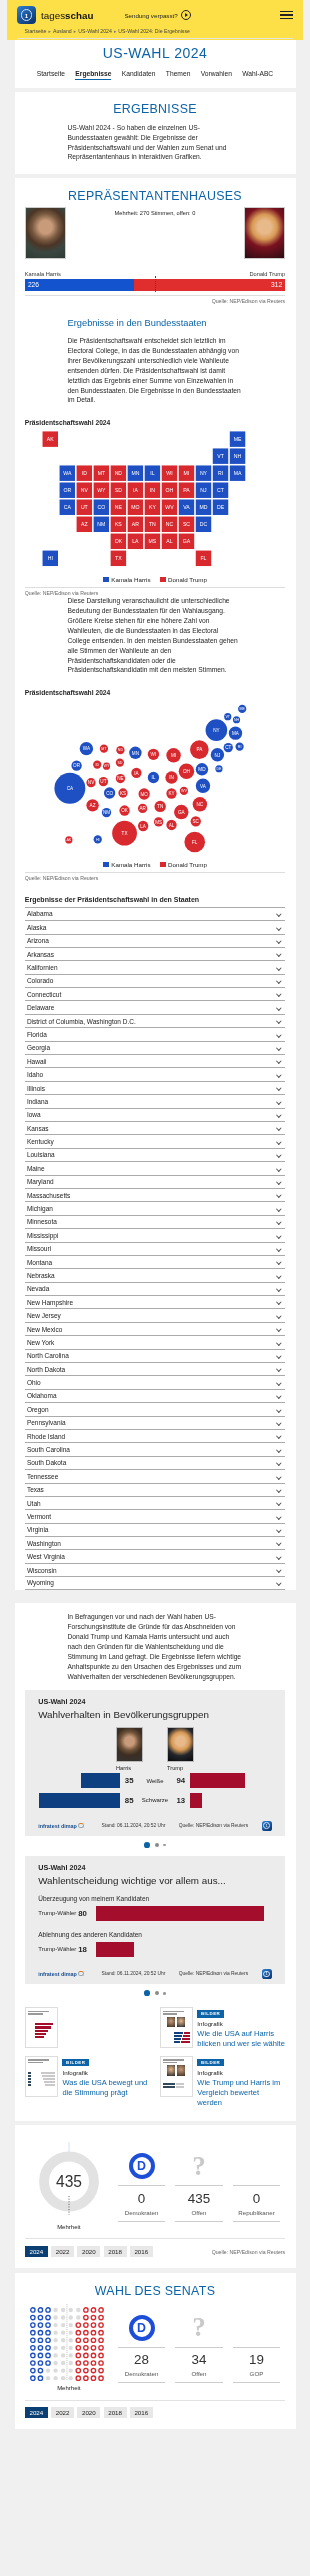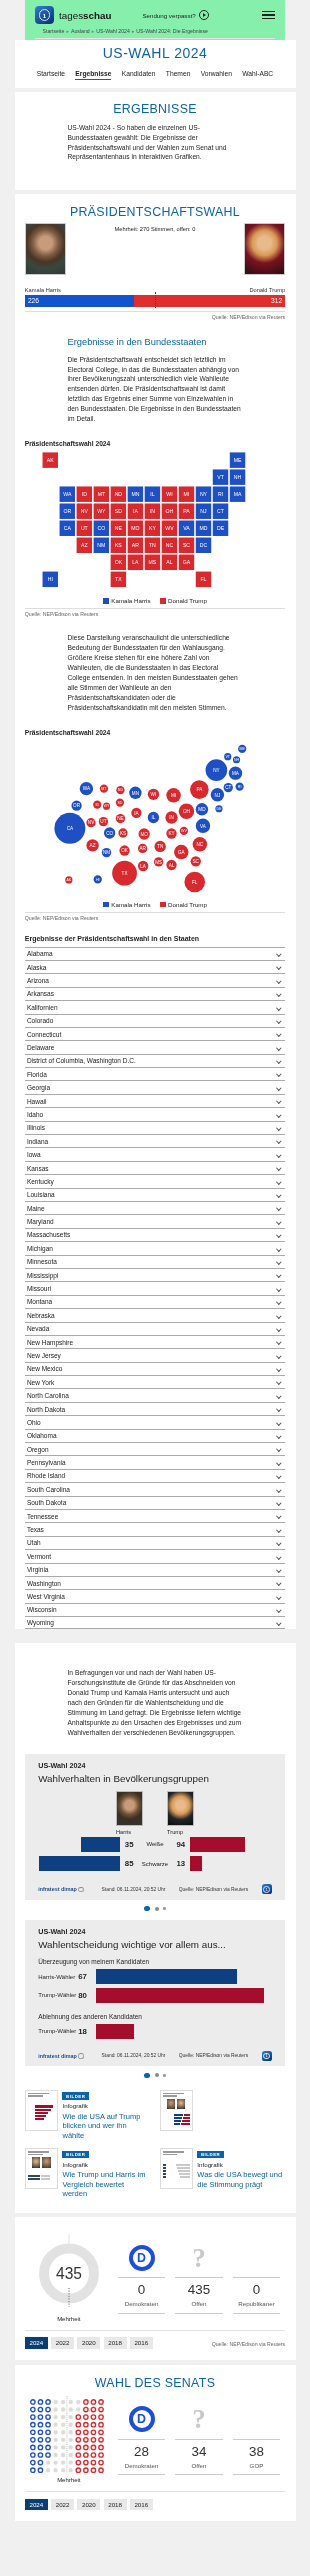--- a/index.html
+++ b/index.html
@@ -6,21 +6,21 @@
     --blue:#0c63a8; --map-blue:#1e50c4; --map-red:#d8292f;
     --bar-blue:#1353cd; --bar-red:#e02d2d; --navy:#0e3f80; --crimson:#a50d2d;
     --dlogo:#1d4ed8; --year-active:#0a3f73; --txt:#1f1f1f; --grey:#555;
   }
   *{box-sizing:border-box;margin:0;padding:0}
   html,body{width:310px}
   body{background:#f0f0f0;font-family:"Liberation Sans",sans-serif;color:var(--txt);}
   .page{width:310px;position:relative}
   .card{background:#fff;margin:0 14.5px 4.7px;position:relative}
   
-  .hdr{background:#86efac;margin:0 25px;padding:4.1px 10.3px 1px;}
+  .hdr{background:#fde047;margin:0 7px;padding:4.1px 10.3px 1px;}
   .hdr-row{display:flex;align-items:center;height:22px}
   .ts-logo{width:18.6px;height:18.6px;border-radius:4.1px;background:linear-gradient(145deg,#2e7fd6,#0a2f66);display:flex;align-items:center;justify-content:center;flex:0 0 auto}
   .ts-globe{width:11.4px;height:11.4px;border:1.3px solid #cfe6ff;border-radius:50%;color:#fff;font-size:6.2px;font-weight:bold;display:flex;align-items:center;justify-content:center}
   .wordmark{font-size:9.8px;margin-left:5.2px;color:#111}
   .wordmark b{font-weight:bold}
   .missed{display:flex;align-items:center;gap:3.1px;margin-left:31px;font-size:6.2px;color:#222}
   .play{width:10.3px;height:10.3px;border:0.8px solid #222;border-radius:50%;display:flex;align-items:center;justify-content:center}
   .play i{display:block;width:0;height:0;border-left:3.6px solid #222;border-top:2.1px solid transparent;border-bottom:2.1px solid transparent;margin-left:1px}
   .burger{margin-left:auto;width:12.4px;display:flex;flex-direction:column;gap:2.1px;cursor:pointer}
   .burger span{display:block;height:1.3px;background:#222}
@@ -28,21 +28,21 @@
   .crumbs a{color:#444;text-decoration:none;margin-right:2.1px}
   .crumbs .sep{color:#777;margin-right:2.1px;font-size:4.7px}
   .hero{background:#fff;margin:0 14.5px 4.1px;padding:5.2px 0 8.3px;text-align:center}
   .hero-title{color:var(--blue);font-size:14px;font-weight:400;letter-spacing:0.5px}
   .tabs{display:flex;justify-content:center;gap:10.3px;margin-top:8.3px;font-size:6.7px}
   .tab{color:#222;padding-bottom:2.1px;cursor:pointer}
   .tab.active{font-weight:bold;border-bottom:1.6px solid var(--blue)}
   
   .intro{padding:9.3px 0 11.4px}
   .sec-title{color:var(--blue);font-size:12.4px;font-weight:400;text-align:center;letter-spacing:0.3px}
-  .textblock{width:175px;margin:16px auto;font-size:6.7px;line-height:1.48}
+  .textblock{width:175px;margin:0 auto;font-size:6.7px;line-height:1.48}
   .intro .textblock{margin-top:7.2px}
   
   .pres{padding:10.3px 0 0}
   .maj-note{text-align:center;font-size:5.7px;color:#222;margin-top:7.2px}
   .cand-photos{position:relative;height:53px;margin:0 10.3px}
   .photo{position:absolute;top:-9.3px;width:41px;height:52px;border:0.5px solid #ccc}
   .photo.harris{left:0;background:
     radial-gradient(circle at 50% 38%, #c89b7a 0 18%, #7a5a40 36%, #4a3526 52%, #3a4740 70%, #2e3b35 100%)}
   .photo.trump{right:0;background:
     radial-gradient(circle at 50% 38%, #e8b98a 0 18%, #d89a55 34%, #7a1220 55%, #2a0c12 100%)}
@@ -172,21 +172,21 @@
         <div class="tab">Wahl-ABC</div>
       </div>
   </div>
 
   <div class="card intro">
     <div class="sec-title">ERGEBNISSE</div>
     <p class="textblock">US-Wahl 2024 - So haben die einzelnen US-Bundesstaaten gewählt: Die Ergebnisse der Präsidentschaftswahl und der Wahlen zum Senat und Repräsentantenhaus in interaktiven Grafiken.</p>
   </div>
 
   <div class="card pres">
-    <div class="sec-title">PRÄSIDENTSCHAFTSWAHL</div>
+    <div class="sec-title">REPRÄSENTANTENHAUSES</div>
     <div class="maj-note">Mehrheit: 270 Stimmen, offen: 0</div>
 
     <div class="cand-photos">
       <div class="photo harris"></div>
       <div class="photo trump"></div>
     </div>
     <div class="cand-names">
       <span>Kamala Harris</span>
       <span>Donald Trump</span>
     </div>
@@ -905,27 +905,20 @@
         <span class="dot d2"></span>
         <span class="dot d3"></span>
       </div>
 
     <div class="chartcard">
       <div class="kicker">US-Wahl 2024</div>
       <div class="ctitle">Wahlentscheidung wichtige vor allem aus...</div>
       <div id="chart2-groups" style="margin-top:5.2px">
           <div class="g-label">Überzeugung von meinem Kandidaten</div>
           <div class="hrow">
-            <div class="hlbl">Harris-Wähler</div>
-            <div class="hval">67</div>
-            <div>
-              <div class="hbar" style="width: 141px; background: rgb(14, 63, 128);"></div>
-            </div>
-          </div>
-          <div class="hrow">
             <div class="hlbl">Trump-Wähler</div>
             <div class="hval">80</div>
             <div>
               <div class="hbar" style="width: 168px; background: rgb(165, 13, 45);"></div>
             </div>
           </div>
           <div class="g-label">Ablehnung des anderen Kandidaten</div>
           <div class="hrow">
             <div class="hlbl">Trump-Wähler</div>
             <div class="hval">18</div>
@@ -958,21 +951,20 @@
             <div class="tl"></div>
             <div class="tl s"></div>
             <div class="mini">
               <div class="mb" style="width: 17.6px; background: rgb(165, 13, 45); margin-left: 7.2px;"></div>
               <div class="mb" style="width: 15.5px; background: rgb(165, 13, 45); margin-left: 7.2px;"></div>
               <div class="mb" style="width: 13.4px; background: rgb(165, 13, 45); margin-left: 7.2px;"></div>
               <div class="mb" style="width: 11.4px; background: rgb(165, 13, 45); margin-left: 7.2px;"></div>
               <div class="mb" style="width: 9.3px; background: rgb(165, 13, 45); margin-left: 7.2px;"></div>
             </div>
           </div>
-          <div class="tbody"><span class="badge">BILDER</span><div class="type">Infografik</div><div class="tt">Wie die USA auf Trump blicken und wer ihn wählte</div></div>
         </div>
         <div class="titem">
           <div class="thumb">
             <div class="tl"></div>
             <div class="tl s"></div>
             <div class="pair">
               <div class="pp h"></div>
               <div class="pp t"></div>
             </div>
             <div class="mini">
@@ -987,41 +979,21 @@
               <div style="display: flex; gap: 1px;">
                 <div class="mb" style="width: 7.2px; background: rgb(14, 63, 128); margin-left: auto;"></div>
                 <div class="mb" style="width: 7.2px; background: rgb(165, 13, 45);"></div>
               </div>
               <div style="display: flex; gap: 1px;">
                 <div class="mb" style="width: 6.2px; background: rgb(14, 63, 128); margin-left: auto;"></div>
                 <div class="mb" style="width: 8.3px; background: rgb(165, 13, 45);"></div>
               </div>
             </div>
           </div>
-        </div>
-        <div class="titem">
-          <div class="thumb">
-            <div class="tl"></div>
-            <div class="tl s"></div>
-            <div class="pair">
-              <div class="pp t"></div>
-              <div class="pp h"></div>
-            </div>
-            <div class="mini">
-              <div style="display: flex; gap: 1px;">
-                <div class="mb" style="width: 12.4px; background: rgb(49, 71, 90);"></div>
-                <div class="mb" style="width: 8.3px; background: rgb(201, 201, 201);"></div>
-              </div>
-              <div style="display: flex; gap: 1px;">
-                <div class="mb" style="width: 12.4px; background: rgb(49, 71, 90);"></div>
-                <div class="mb" style="width: 8.3px; background: rgb(201, 201, 201);"></div>
-              </div>
-            </div>
-          </div>
-          <div class="tbody"><span class="badge">BILDER</span><div class="type">Infografik</div><div class="tt">Wie Trump und Harris im Vergleich bewertet werden</div></div>
+          <div class="tbody"><span class="badge">BILDER</span><div class="type">Infografik</div><div class="tt">Wie die USA auf Harris blicken und wer sie wählte</div></div>
         </div>
         <div class="titem">
           <div class="thumb">
             <div class="tl"></div>
             <div class="tl s"></div>
             <div class="mini">
               <div style="display: flex; gap: 1px;">
                 <div class="mb" style="width: 3.1px; background: rgb(49, 71, 90);"></div>
                 <div class="mb" style="width: 13.4px; background: rgb(201, 201, 201); margin-left: auto;"></div>
               </div>
@@ -1037,20 +1009,41 @@
                 <div class="mb" style="width: 3.1px; background: rgb(49, 71, 90);"></div>
                 <div class="mb" style="width: 10.3px; background: rgb(201, 201, 201); margin-left: auto;"></div>
               </div>
               <div style="display: flex; gap: 1px;">
                 <div class="mb" style="width: 3.1px; background: rgb(49, 71, 90);"></div>
                 <div class="mb" style="width: 9.3px; background: rgb(201, 201, 201); margin-left: auto;"></div>
               </div>
             </div>
           </div>
           <div class="tbody"><span class="badge">BILDER</span><div class="type">Infografik</div><div class="tt">Was die USA bewegt und die Stimmung prägt</div></div>
+        </div>
+        <div class="titem">
+          <div class="thumb">
+            <div class="tl"></div>
+            <div class="tl s"></div>
+            <div class="pair">
+              <div class="pp t"></div>
+              <div class="pp h"></div>
+            </div>
+            <div class="mini">
+              <div style="display: flex; gap: 1px;">
+                <div class="mb" style="width: 12.4px; background: rgb(49, 71, 90);"></div>
+                <div class="mb" style="width: 8.3px; background: rgb(201, 201, 201);"></div>
+              </div>
+              <div style="display: flex; gap: 1px;">
+                <div class="mb" style="width: 12.4px; background: rgb(49, 71, 90);"></div>
+                <div class="mb" style="width: 8.3px; background: rgb(201, 201, 201);"></div>
+              </div>
+            </div>
+          </div>
+          <div class="tbody"><span class="badge">BILDER</span><div class="type">Infografik</div><div class="tt">Wie Trump und Harris im Vergleich bewertet werden</div></div>
         </div>
       </div>
   </div>
 
   <div class="card cong">
     <div class="cong-body">
       <div class="donut-wrap">
         <svg width="78" height="79" viewBox="0 0 150 152">
           <line x1="75" y1="0" x2="75" y2="22" stroke="#a9c6e8" stroke-width="1"></line>
           <circle cx="75" cy="76" r="48" fill="none" stroke="#e2e2e2" stroke-width="19"></circle>
@@ -1212,21 +1205,21 @@
           </div>
           <div class="ccol">
             <div class="icon">
               <div class="qmark">?</div>
             </div>
             <div class="val">34</div>
             <div class="clbl">Offen</div>
           </div>
           <div class="ccol nob">
             <div class="icon"></div>
-            <div class="val">38</div>
+            <div class="val">19</div>
             <div class="clbl">GOP</div>
           </div>
         </div>
     </div>
     <div class="yearrow">
       <div class="yearbtns" id="senate-years">
           <div class="yb active">2024</div>
           <div class="yb">2022</div>
           <div class="yb">2020</div>
           <div class="yb">2018</div>

